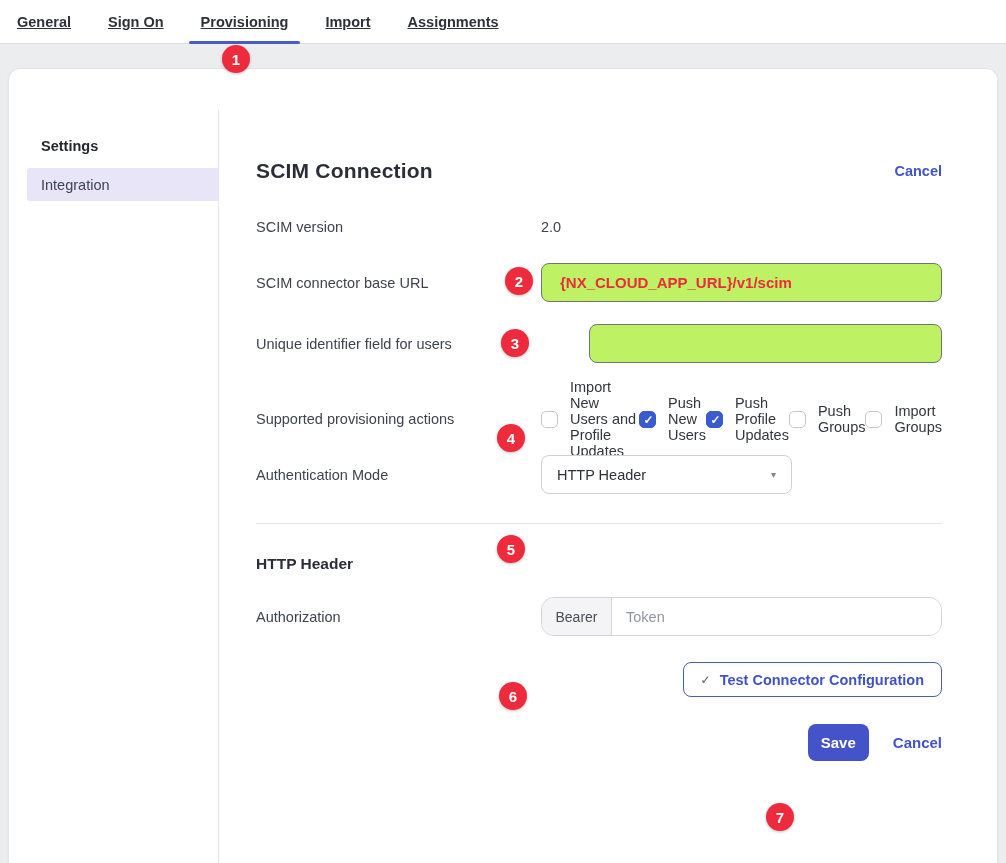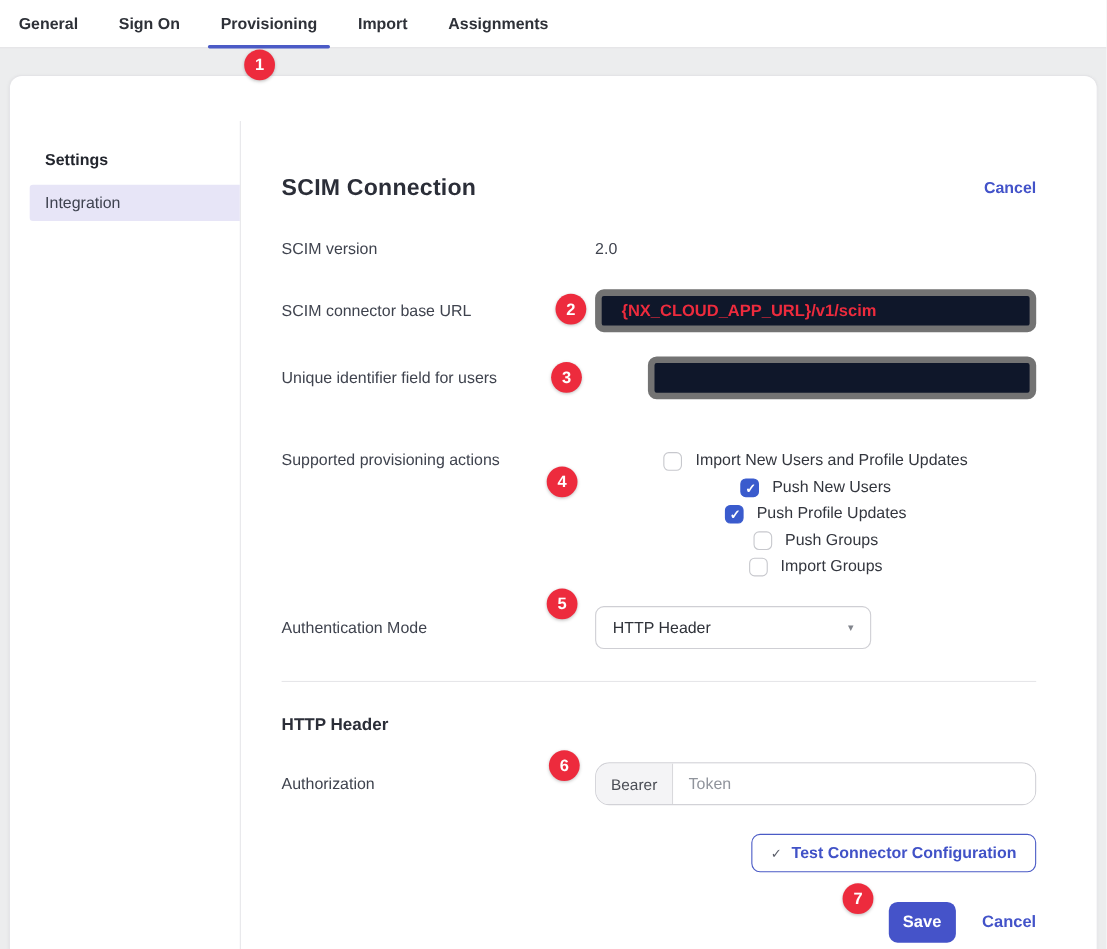--- a/index.html
+++ b/index.html
@@ -7,21 +7,21 @@
   body {
     font-family:"Liberation Sans", sans-serif;
     background:#ecedee;
     position:relative;
     overflow:hidden;
     color:#2d3039;
   }
   
   .tabbar {
     height:44px; background:#ffffff; border-bottom:1px solid #dcdcdf;
-    display:flex; align-items:stretch; padding-left:5px;
+    display:flex; align-items:stretch; padding-left:5px;text-decoration:underline;
   }
   .tab {
     display:flex; align-items:center; padding:0 12px; margin-right:13px;
     font-size:14.5px; font-weight:700; color:#2e3138; cursor:pointer;
     position:relative;
   }
   .tab.active::after {
     content:""; position:absolute; left:0; right:0; bottom:-1px;
     height:3px; background:#4b5bc6; border-radius:2px;
   }
@@ -55,37 +55,37 @@
     color:#4353c9; font-size:14.5px; font-weight:700; cursor:pointer; text-decoration:none;
   }
   .row { display:flex; align-items:center; }
   .row .label {
     width:285px; flex-shrink:0; font-size:14.5px; color:#3f434e;
   }
   .row-top { align-items:flex-start; }
   .control { flex:1; }
   .static-value { font-size:14.5px; color:#3f434e; }
   .text-input {
-    width:100%; height:39px; border:6px solid #737373; border-radius:8px;
-    padding:0 18px; font-size:14.5px; color:#2e3138; background:#0f172a; outline:none;
+    width:100%; height:39px; border:1px solid #737373; border-radius:8px;
+    padding:0 18px; font-size:14.5px; color:#2e3138; background:#bef264; outline:none;
     font-family:"Liberation Sans", sans-serif;
   }
   .text-input.url-value { color:#ed2b3d; font-weight:700; font-size:15px; }
   .text-input::placeholder { color:#90949c; }
   
   .r-version { margin-top:36px; }
   .r-url     { margin-top:28px; }
   .r-uid     { margin-top:22px;gap:48px; }
   .r-actions { margin-top:44px; }
   .r-auth    { margin-top:24px; }
   .divider   { margin-top:29px; border-top:1px solid #e6e6e9; }
   .section-heading { margin-top:31px; font-size:15.5px; font-weight:700; color:#2b2e38; }
   .r-authz   { margin-top:24px; }
   
-  .checkbox-list { display:flex; flex-direction:column;align-items:center; }
+  .checkbox-list { display:flex; flex-direction:row;align-items:center; }
   .checkbox-row { display:flex; align-items:center; height:24px; cursor:pointer; }
   .checkbox {
     width:17px; height:17px; border:1.5px solid #c7c8cd; border-radius:5px;
     background:#fff; margin-right:12px; flex-shrink:0; position:relative;
   }
   .checkbox.checked { background:#3a5bcd; border-color:#3a5bcd; }
   .checkbox.checked::after {
     content:"✓"; position:absolute; left:0; top:0; width:17px; height:17px;
     color:#fff; font-size:12px; font-weight:700; line-height:17px; text-align:center;
   }

